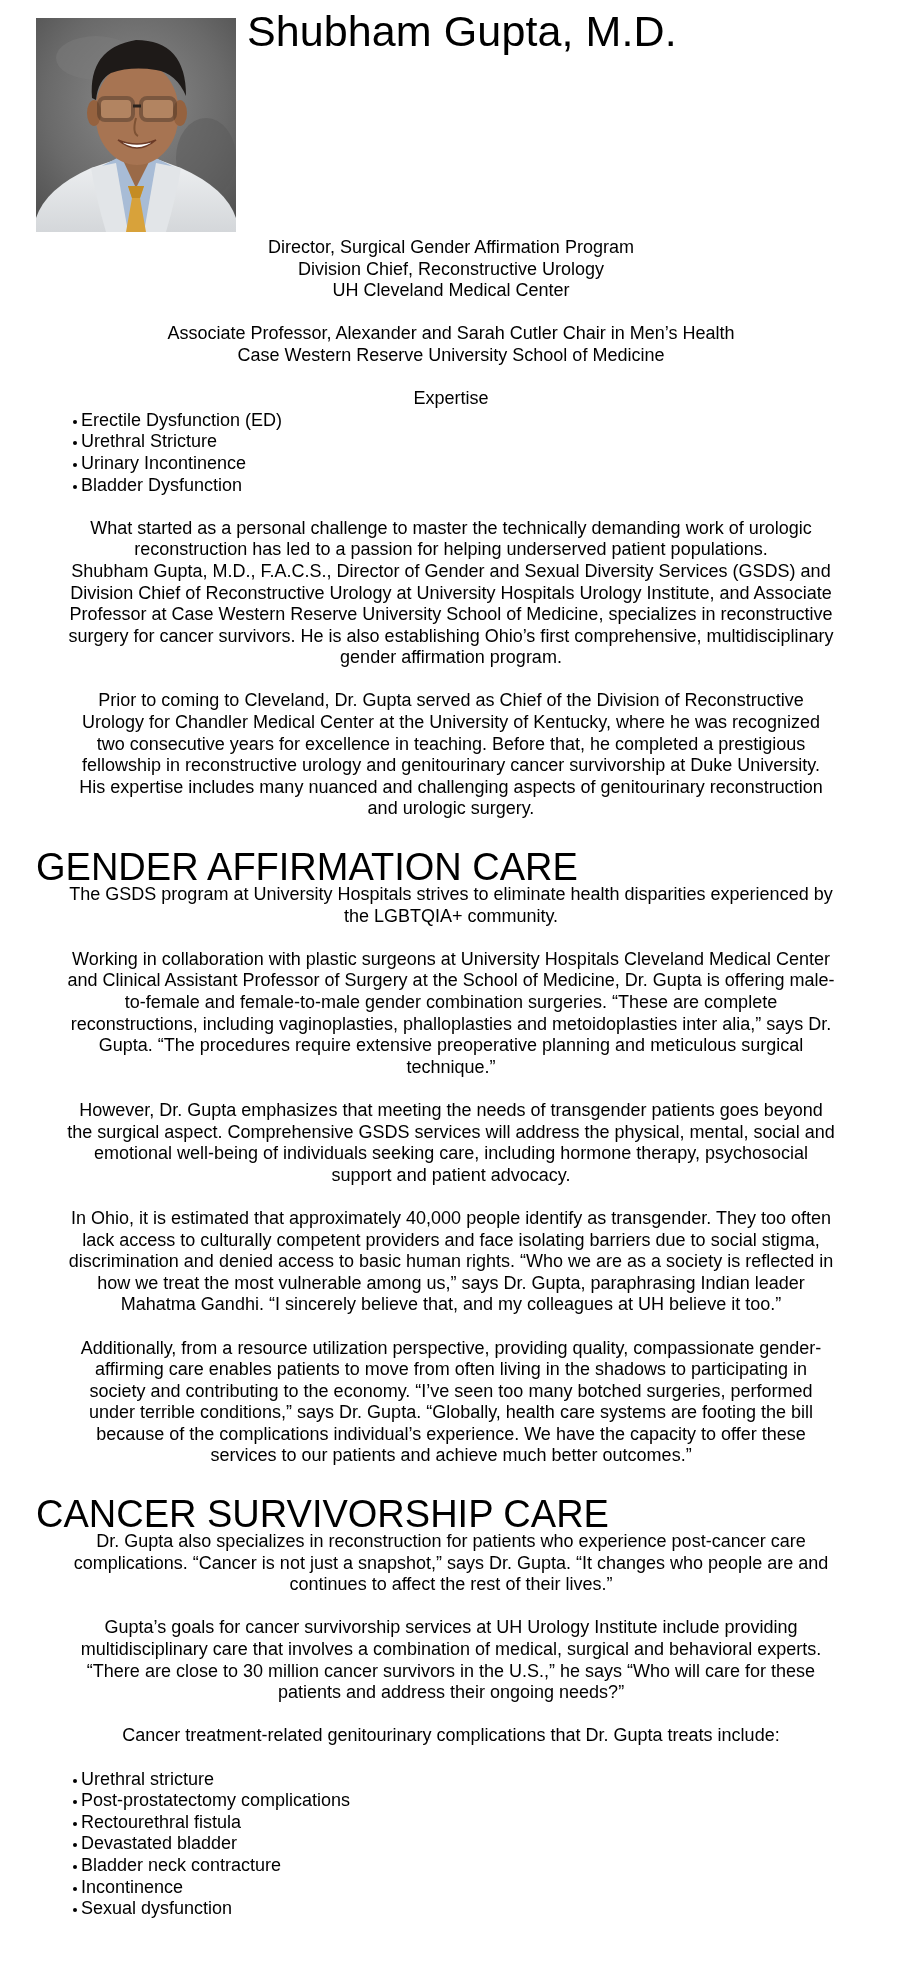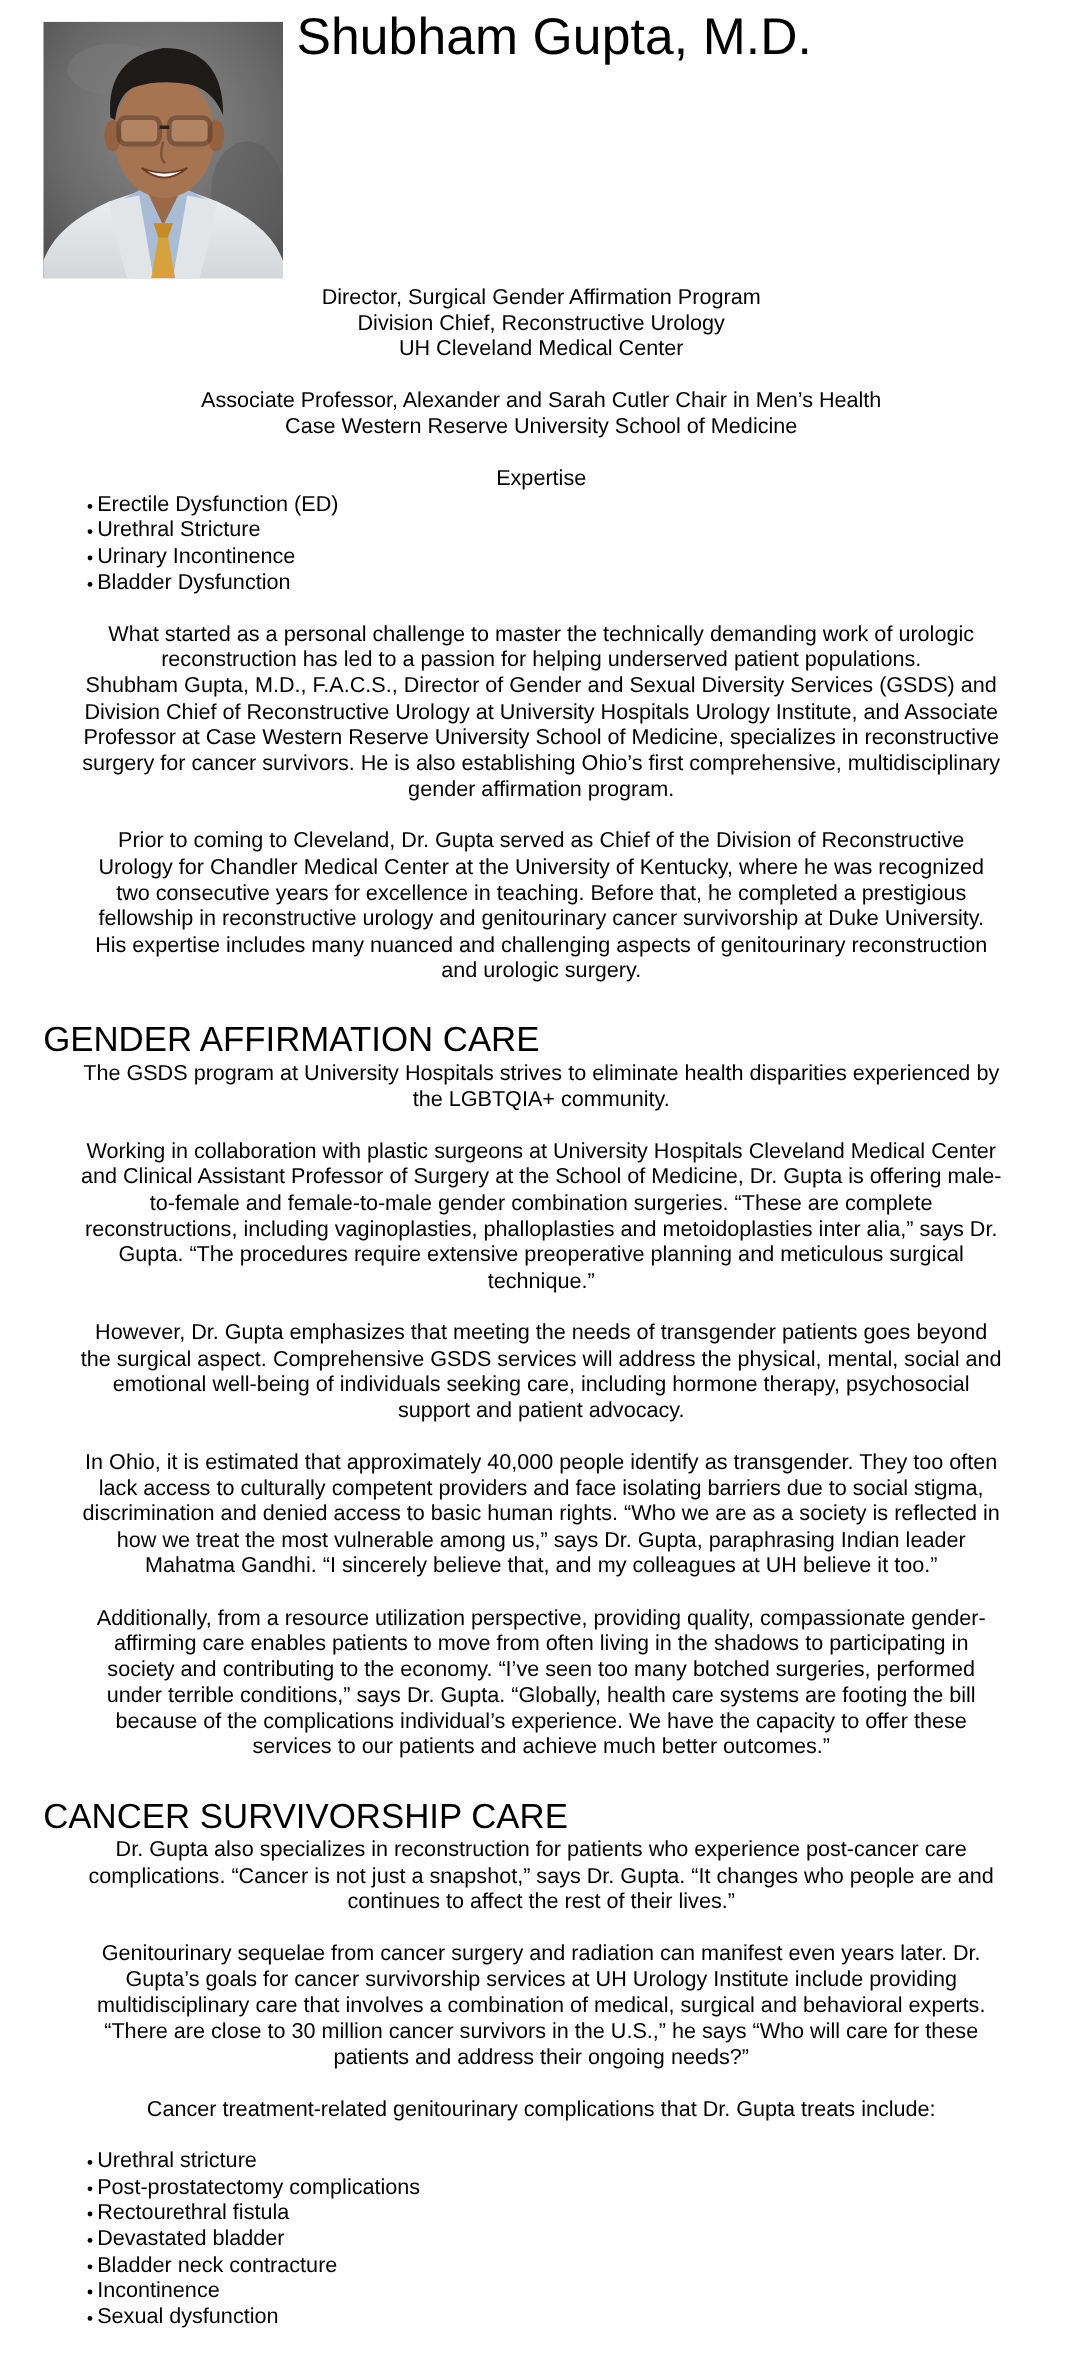--- a/index.html
+++ b/index.html
@@ -27,21 +27,21 @@
   }
   .line { display: block; white-space: nowrap; min-height: 21.6px; text-align: center; }
   .blank { display: block; height: 21.6px; }
   .bullets { margin: 0; padding: 0; list-style: none; }
   .bullets li { display: block; white-space: nowrap; height: 21.6px; padding-left: 38px; position: relative; }
   .bullets li .dot {
     position: absolute; left: 37px; top: 10px; width: 4px; height: 4px; border-radius: 50%; background: #000;
   }
   .bullets li .txt { margin-left: 7px; }
   .section-heading {
-    display: block; font-size: 29px; line-height: 34px; margin: 0; font-weight: normal;
+    display: block; font-size: 38px; line-height: 34px; margin: 0; font-weight: normal;
     white-space: nowrap;
   }
   .heading-gap { display: block; height: 30px; }
 </style>
 </head>
 <body>
 
 <div class="page">
 
   <div class="photo">
@@ -180,21 +180,20 @@
 
     <span class="heading-gap"></span>
     <h2 class="section-heading">CANCER SURVIVORSHIP CARE</h2>
     <div>
         <span class="line">Dr. Gupta also specializes in reconstruction for patients who experience post-cancer care</span>
         <span class="line">complications. “Cancer is not just a snapshot,” says Dr. Gupta. “It changes who people are and</span>
         <span class="line">continues to affect the rest of their lives.”</span>
       </div>
     <span class="blank"></span>
     <div>
-        <span class="line">Genitourinary sequelae from cancer surgery and radiation can manifest even years later. Dr.</span>
         <span class="line">Gupta’s goals for cancer survivorship services at UH Urology Institute include providing</span>
         <span class="line">multidisciplinary care that involves a combination of medical, surgical and behavioral experts.</span>
         <span class="line">“There are close to 30 million cancer survivors in the U.S.,” he says “Who will care for these</span>
         <span class="line">patients and address their ongoing needs?”</span>
       </div>
     <span class="blank"></span>
     <div>
         <span class="line">Cancer treatment-related genitourinary complications that Dr. Gupta treats include:</span>
       </div>
     <span class="blank"></span>

